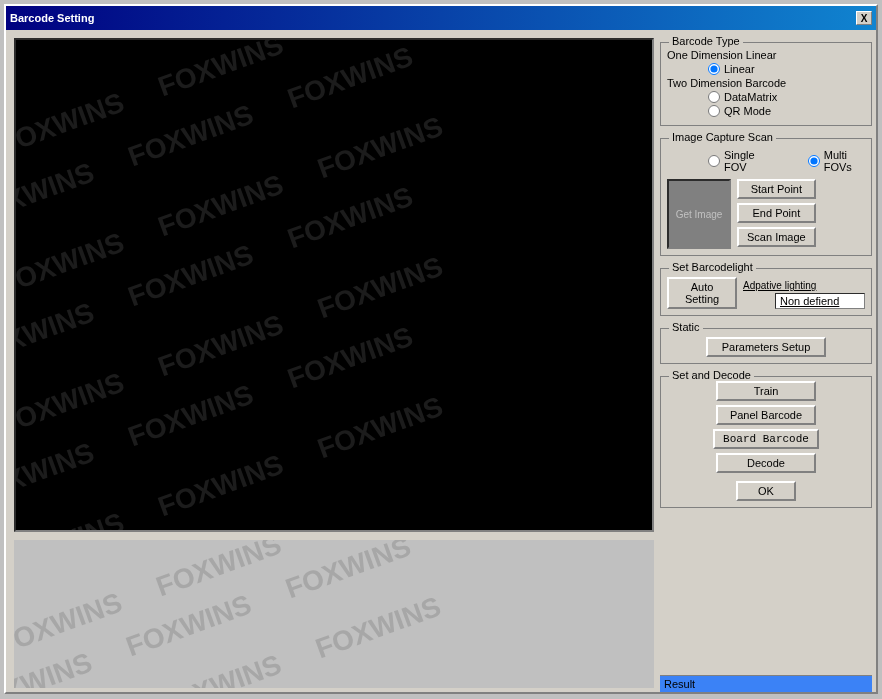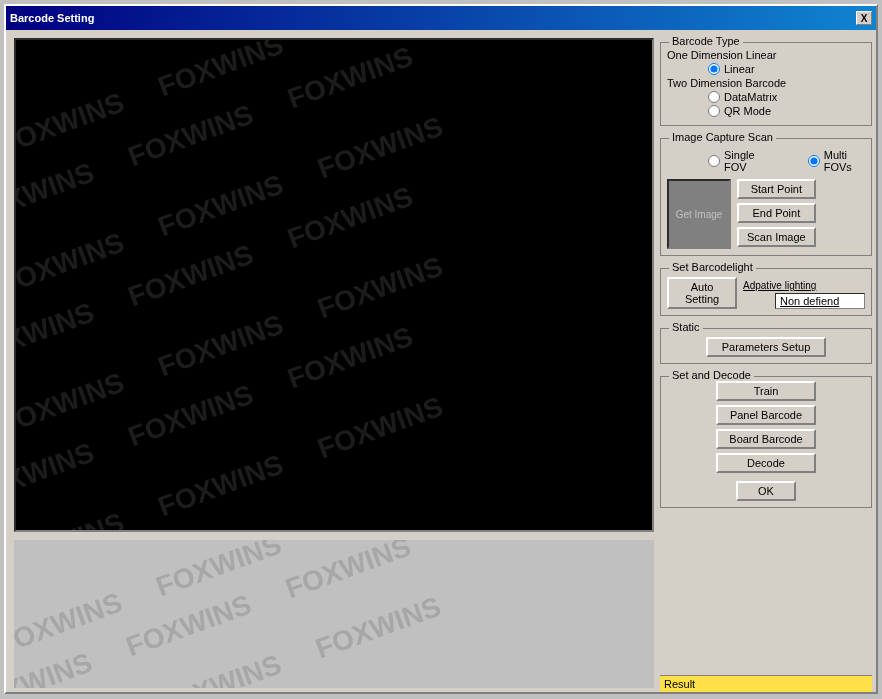--- a/index.html
+++ b/index.html
@@ -340,29 +340,29 @@
         <div class="static-section">
           <button class="win-button" style="min-width:120px;">Parameters Setup</button>
         </div>
       </div>
 
       <div class="group-box">
         <span class="group-label">Set and Decode</span>
         <div class="set-decode-section">
           <button class="win-button" style="min-width:100px;">Train</button>
           <button class="win-button" style="min-width:100px;">Panel Barcode</button>
-          <button class="win-button" style="min-width:100px;">Board Barcode</button>
+          <button class="win-button" style="min-width:100px;font-family:Liberation Mono, monospace;">Board Barcode</button>
           <button class="win-button" style="min-width:100px;">Decode</button>
           <div class="ok-button-row">
             <button class="win-button" style="min-width:60px;">OK</button>
           </div>
         </div>
       </div>
 
       <div style="position:relative; margin-top:auto;">
-        <div style="display:flex; align-items:center; border-top: 1px solid #808080; padding: 2px 4px; background:#fde047;">
+        <div style="display:flex; align-items:center; border-top: 1px solid #808080; padding: 2px 4px; background:#3b82f6;">
           <span>Result</span>
         </div>
       </div>
 
     </div>
   </div>
 </div>
 
 </body></html>

